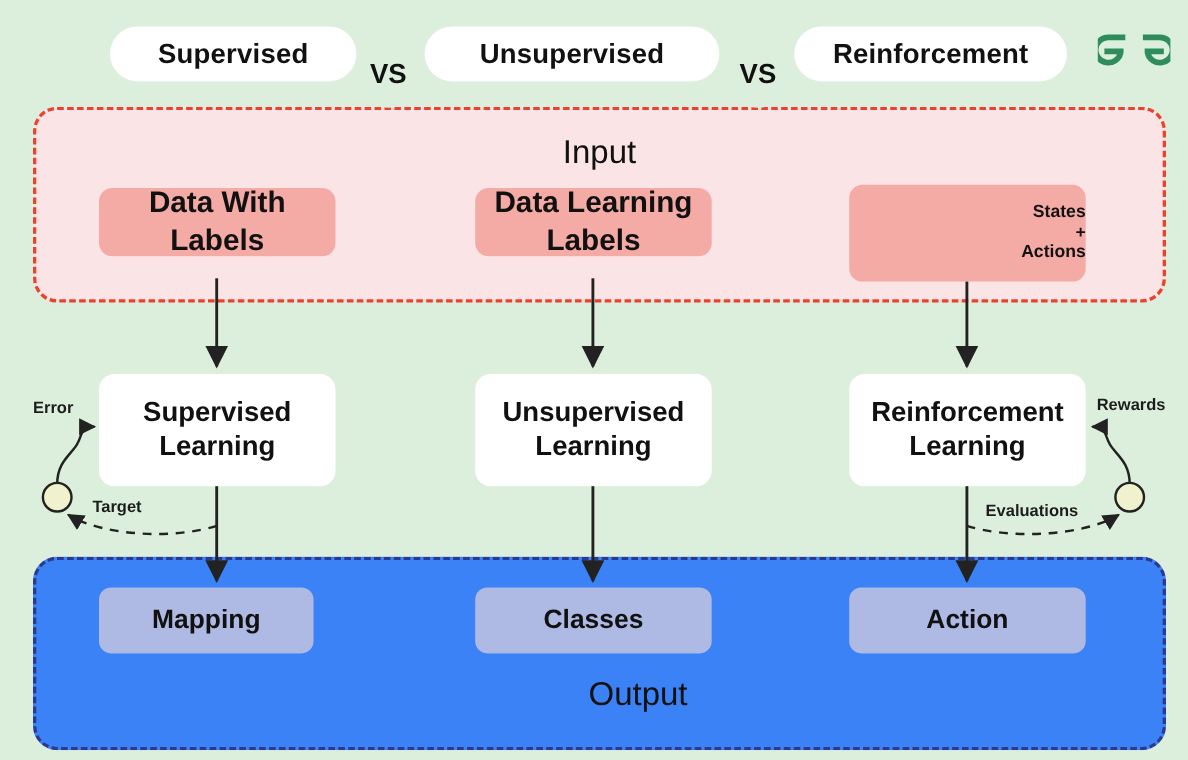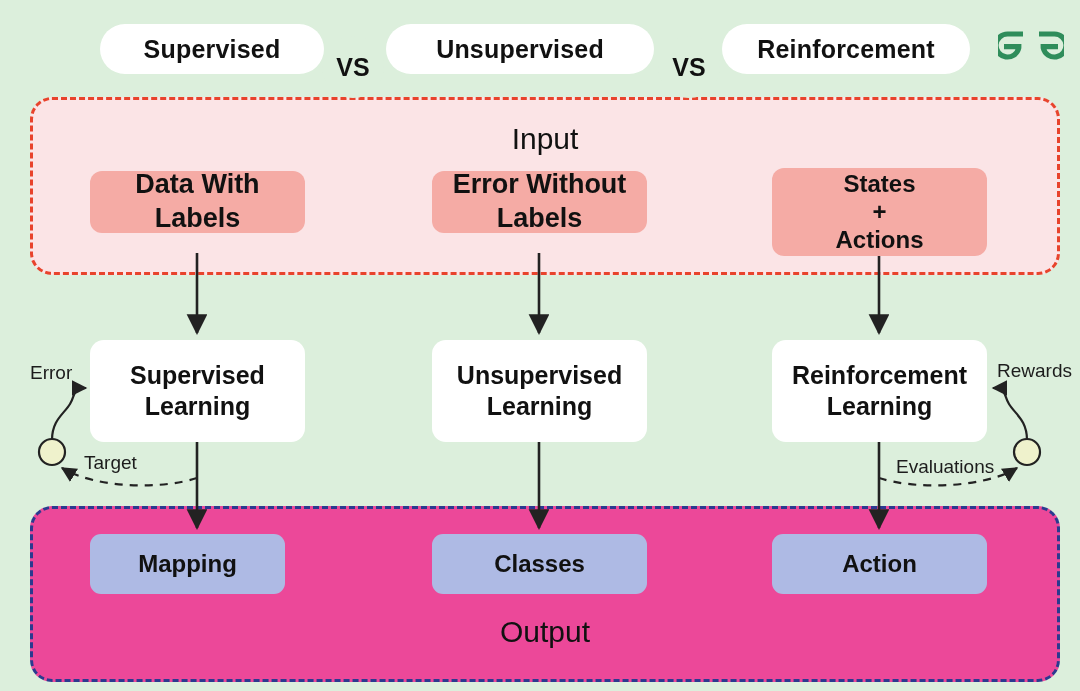--- a/index.html
+++ b/index.html
@@ -35,57 +35,57 @@
   .logo { position: absolute; right: 16px; top: 18px; width: 66px; height: 46px; }
 
   
   .panel { position: absolute; border-radius: 22px; }
   .panel-input {
     left: 30px; top: 97px; width: 1030px; height: 178px;
     background: #fbe4e6; border: 3px dashed #e8432c;
   }
   .panel-output {
     left: 30px; top: 506px; width: 1030px; height: 176px;
-    background: #ec4899; border: 3px dashed #2b3a8f;
+    background: #3b82f6; border: 3px dashed #2b3a8f; padding-left: 35px;
   }
   .panel-title {
     position: absolute; width: 100%; text-align: center;
     font-weight: normal; font-size: 30px; color: #111;
   }
   .title-input { top: 22px; }
   .title-output { top: 106px; }
 
   
   .box {
     position: absolute; border-radius: 12px;
     display: flex; flex-direction: column; align-items: center; justify-content: center;
     text-align: center; color: #111; font-weight: bold; line-height: 1.25;
   }
   .box-input { background: #f5aba5; height: 62px; font-size: 27px; }
   .bi-1 { left: 90px;  top: 171px; width: 215px; }
   .bi-2 { left: 432px; top: 171px; width: 215px; }
-  .bi-3 { left: 772px; top: 168px; width: 215px; height: 88px; font-size: 24px; }
+  .bi-3 { left: 772px; top: 168px; width: 215px; height: 88px; font-size: 16px; align-items: flex-end; }
   .bi-3 .ln { line-height: 1.18; }
 
   .box-learn {
     background: #ffffff; height: 102px; font-size: 25px;
     border-radius: 14px;
   }
   .bl-1 { left: 90px;  top: 340px; width: 215px; }
   .bl-2 { left: 432px; top: 340px; width: 215px; }
   .bl-3 { left: 772px; top: 340px; width: 215px; }
 
   .box-out { background: #aebae4; height: 60px; font-size: 24px; border-radius: 11px; }
   .bo-1 { left: 90px;  top: 534px; width: 195px; }
   .bo-2 { left: 432px; top: 534px; width: 215px; }
   .bo-3 { left: 772px; top: 534px; width: 215px; }
 
   
   .side-label {
-    position: absolute; font-size: 19px; font-weight: normal; color: #1c1c1c;
+    position: absolute; font-size: 15px; font-weight: bold; color: #1c1c1c;
   }
   .lbl-error   { left: 30px;  top: 362px; }
   .lbl-target  { left: 84px;  top: 452px; }
   .lbl-rewards { left: 997px; top: 360px; }
   .lbl-eval    { left: 896px; top: 456px; }
 
   svg.overlay { position: absolute; left: 0; top: 0; width: 1080px; height: 691px; pointer-events: none; }
 </style>
 </head>
 <body>
@@ -117,21 +117,21 @@
 
   <div class="panel panel-input">
     <div class="panel-title title-input">Input</div>
   </div>
 
   <div class="box box-input bi-1">
     <span class="ln">Data With</span>
     <span class="ln">Labels</span>
   </div>
   <div class="box box-input bi-2">
-    <span class="ln">Error Without</span>
+    <span class="ln">Data Learning</span>
     <span class="ln">Labels</span>
   </div>
   <div class="box box-input bi-3">
     <span class="ln">States</span>
     <span class="ln">+</span>
     <span class="ln">Actions</span>
   </div>
 
   <div class="box box-learn bl-1">
     <span>Supervised</span>

